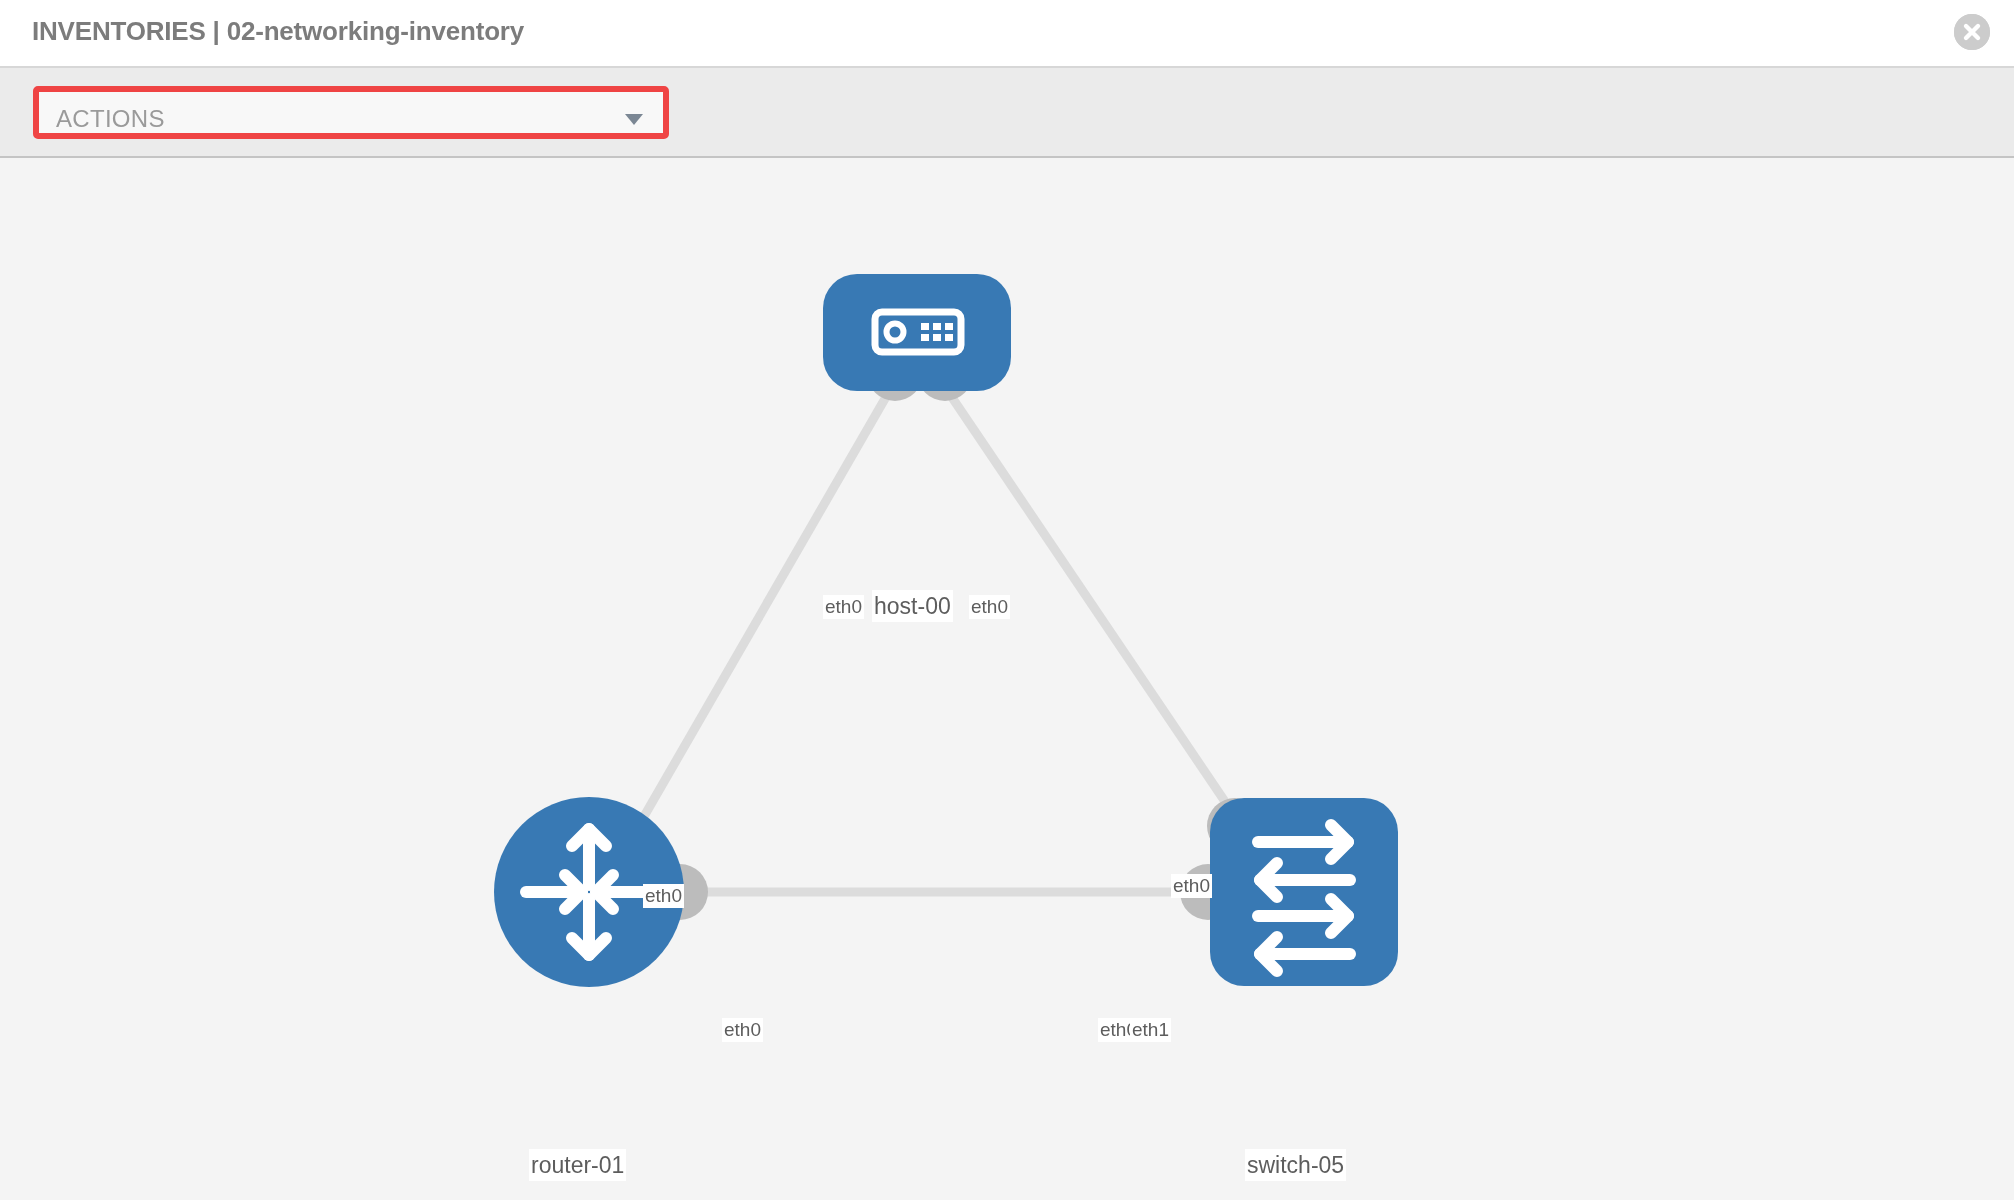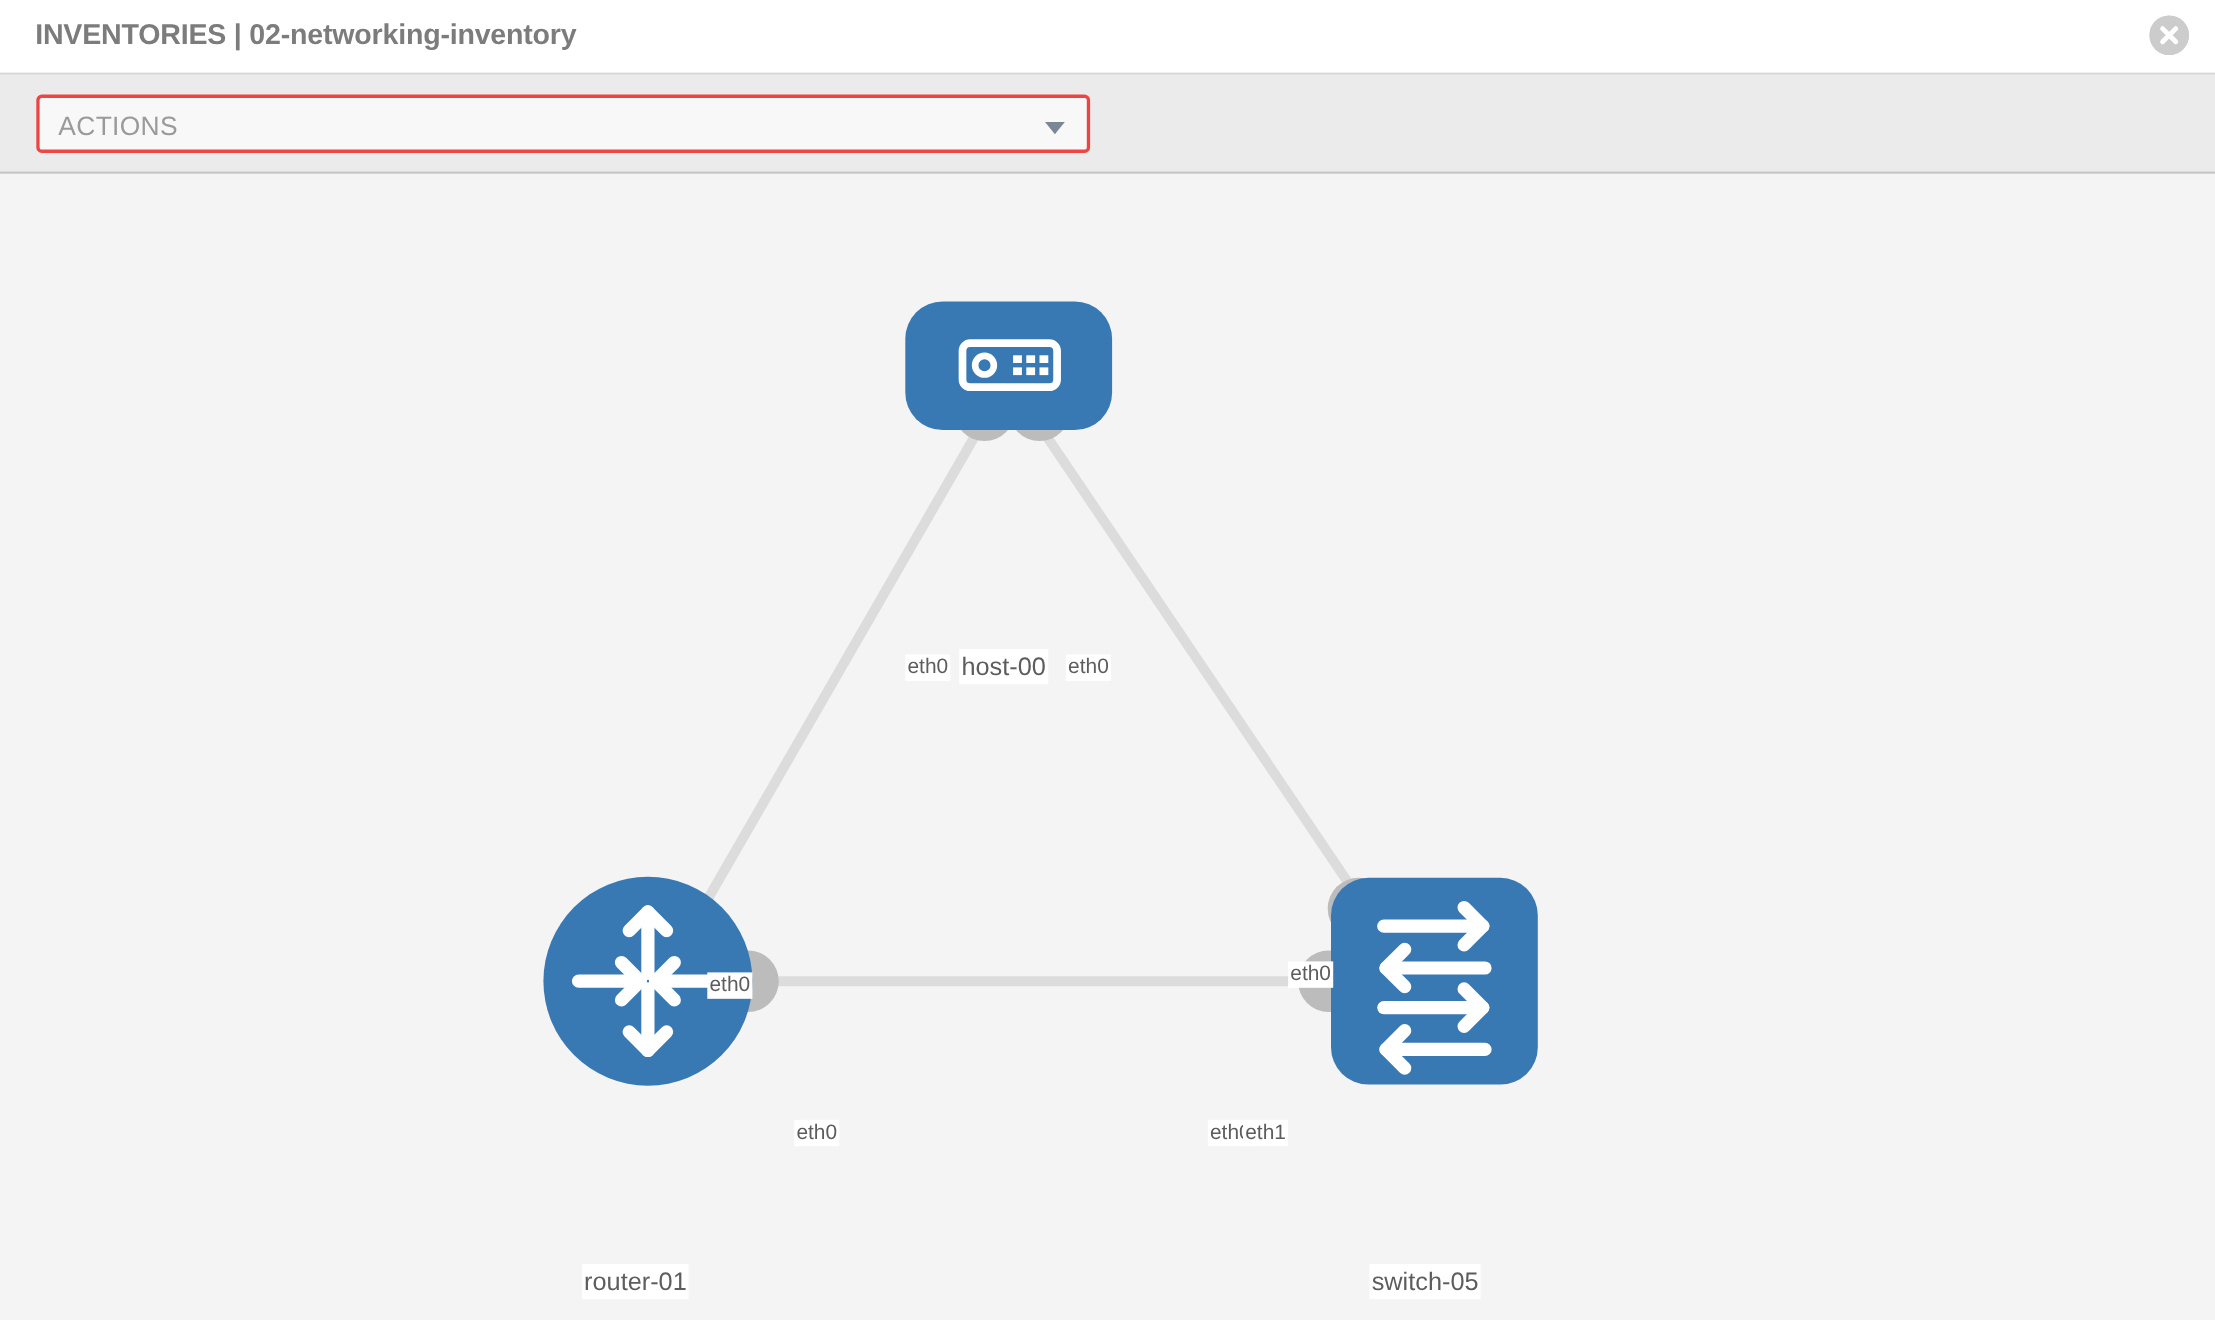--- a/index.html
+++ b/index.html
@@ -55,24 +55,24 @@
     width: 2014px;
     height: 90px;
     background: #ebebeb;
     border-bottom: 2px solid #c4c4c4;
     box-sizing: border-box;
   }
   .actions-select {
     position: absolute;
     left: 33px;
     top: 18px;
-    width: 958px;
+    width: 636px;
     height: 53px;
     background: #f8f8f8;
-    border: 3px solid #ef4444;
+    border: 6px solid #ef4444;
     border-radius: 5px;
     box-sizing: border-box;
   }
   .actions-label {
     position: absolute;
     left: 17px;
     top: 13px;
     font-size: 24px;
     color: #9a9a9a;
     letter-spacing: 0.3px;

